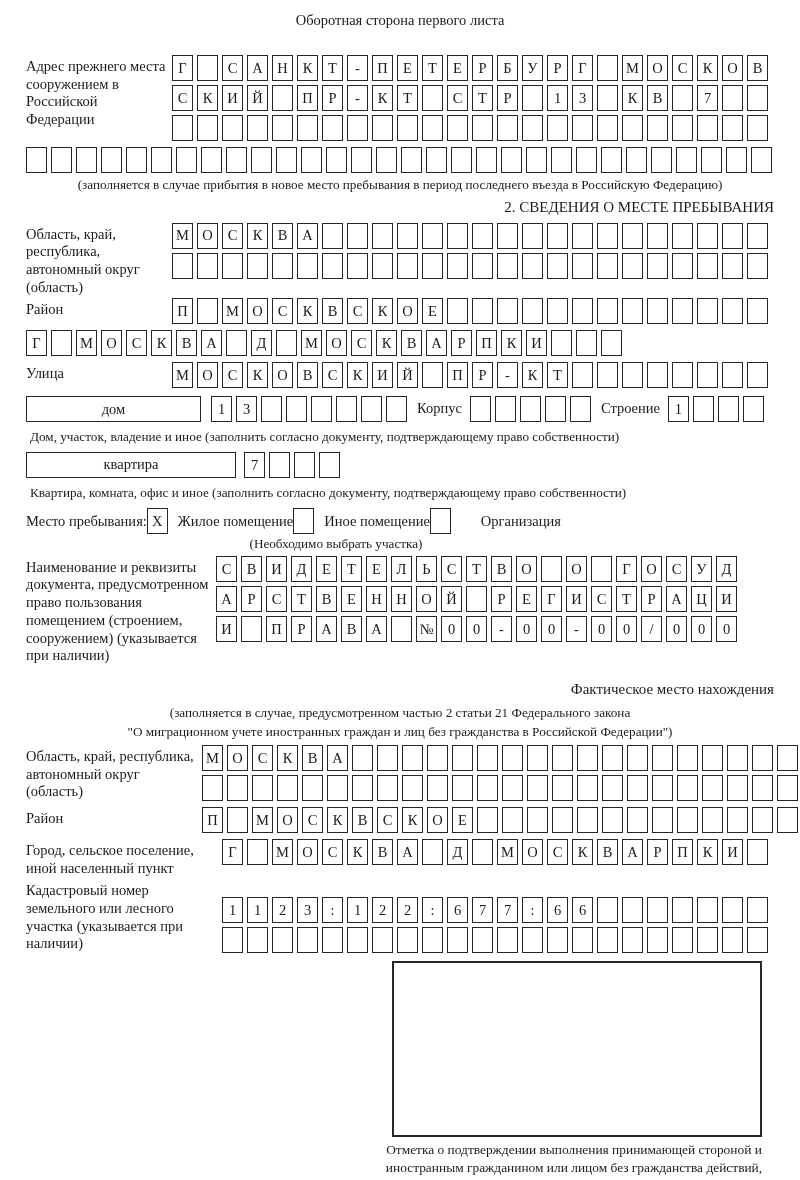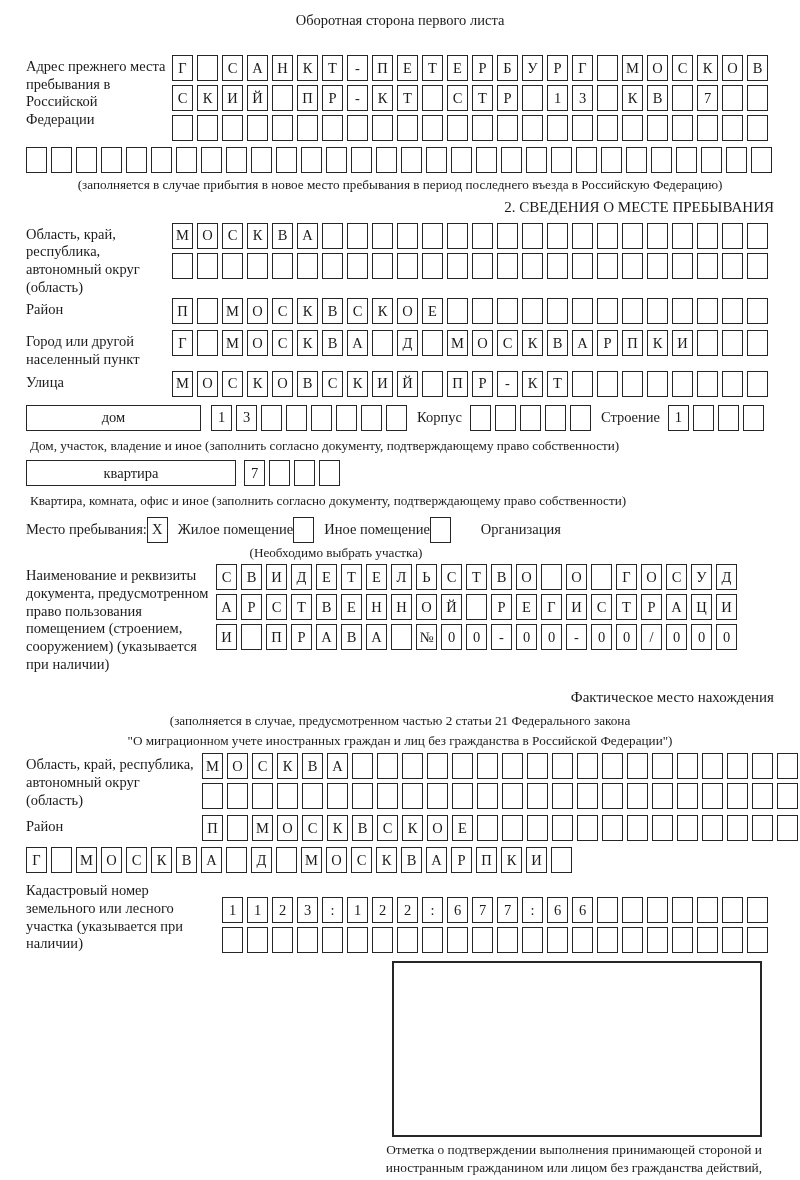--- a/index.html
+++ b/index.html
@@ -57,21 +57,21 @@
   .mb6 { margin-bottom:6px; }
   .doc-block { margin-bottom:4px; }
   .kad-cells { margin-top:18px; }
 </style>
 </head>
 <body>
 
 <div class="corner">Оборотная сторона первого листа</div>
 
 <div class="formrow">
-  <div class="flabel w146">Адрес прежнего места пребывания в Российской Федерации</div>
+  <div class="flabel w146">Адрес прежнего места сооружением в Российской Федерации</div>
   <div class="cellcol">
     <div class="cells">
         <div class="cell">Г</div>
         <div class="cell"></div>
         <div class="cell">С</div>
         <div class="cell">А</div>
         <div class="cell">Н</div>
         <div class="cell">К</div>
         <div class="cell">Т</div>
         <div class="cell">-</div>
@@ -264,21 +264,20 @@
       <div class="cell"></div>
       <div class="cell"></div>
       <div class="cell"></div>
       <div class="cell"></div>
       <div class="cell"></div>
       <div class="cell"></div>
     </div>
 </div>
 
 <div class="formrow">
-  <div class="flabel w146">Город или другой населенный пункт</div>
   <div class="cells">
       <div class="cell">Г</div>
       <div class="cell"></div>
       <div class="cell">М</div>
       <div class="cell">О</div>
       <div class="cell">С</div>
       <div class="cell">К</div>
       <div class="cell">В</div>
       <div class="cell">А</div>
       <div class="cell"></div>
@@ -551,20 +550,21 @@
       <div class="cell"></div>
       <div class="cell"></div>
       <div class="cell"></div>
       <div class="cell"></div>
       <div class="cell"></div>
       <div class="cell"></div>
     </div>
 </div>
 
 <div class="formrow">
+  <div class="flabel w196">Город, сельское поселение, иной населенный пункт</div>
   <div class="cells">
       <div class="cell">Г</div>
       <div class="cell"></div>
       <div class="cell">М</div>
       <div class="cell">О</div>
       <div class="cell">С</div>
       <div class="cell">К</div>
       <div class="cell">В</div>
       <div class="cell">А</div>
       <div class="cell"></div>

